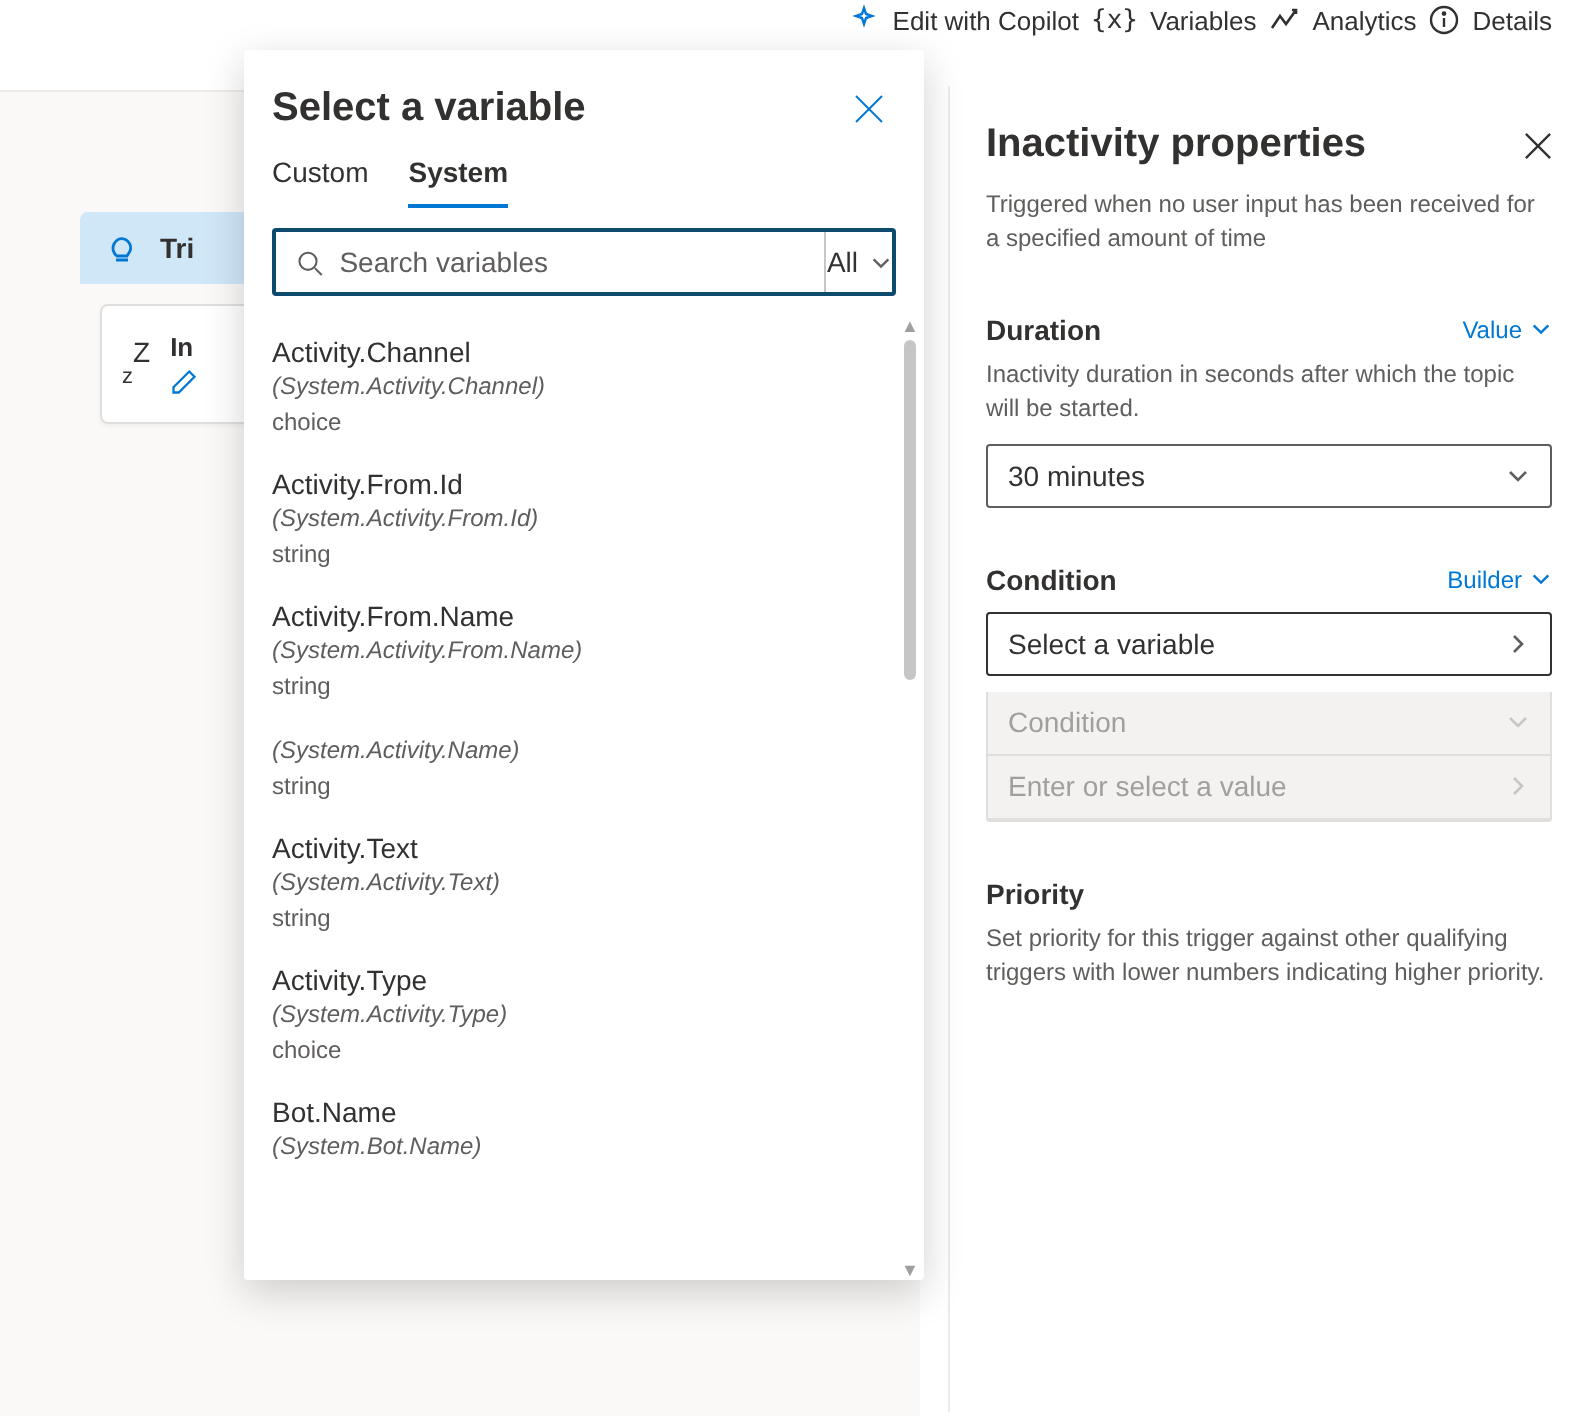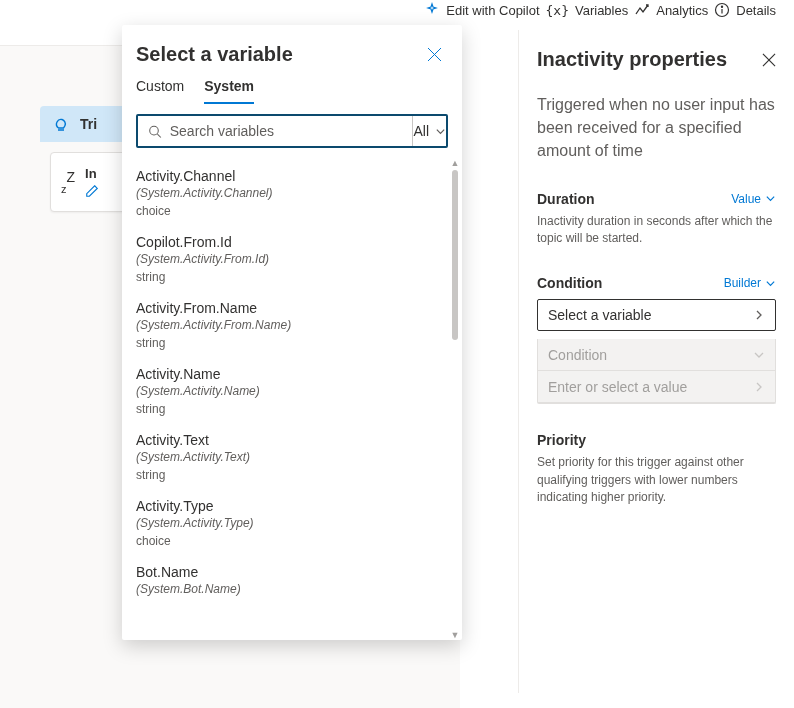--- a/index.html
+++ b/index.html
@@ -180,37 +180,37 @@
     .scroll-up { top: 0; }
     .scroll-down { bottom: 0; }
     .scroll-thumb {
       position: absolute; left: 2px; width: 6px; background: #c8c6c4; border-radius: 3px;
       top: 12px; height: 170px;
     }
     
     .right-pane {
       position: absolute;
       right: 0;
-      top: 30px;
-      width: 276px;
+      top: 43px;
+      width: 320px;
       height: 663px;
       border-left: 1px solid #edebe9;
       padding: 18px 18px;
       background: #fff;
     }
     .pane-head {
       display: flex;
       justify-content: space-between;
       align-items: center;
     }
     .pane-title { font-size: 20px; font-weight: 600; }
     .pane-sub {
-      font-size: 16px;
+      font-size: 12px;
       color: #605e5c;
-      margin-top: 22px;
+      margin-top: 10px;
       line-height: 1.45;
     }
     .section-head {
       display: flex;
       justify-content: space-between;
       align-items: center;
       margin-top: 28px;
     }
     .section-label {
       font-weight: 600;
@@ -341,31 +341,30 @@
     </div>
   </div>
   <div class="var-list-wrap">
     <div class="var-list">
       <div class="var-item">
         <div class="var-name">Activity.Channel</div>
         <div class="var-sys">(System.Activity.Channel)</div>
         <div class="var-type">choice</div>
       </div>
       <div class="var-item">
-        <div class="var-name">Copilot.From.Id</div>
+        <div class="var-name">Activity.From.Id</div>
         <div class="var-sys">(System.Activity.From.Id)</div>
         <div class="var-type">string</div>
       </div>
       <div class="var-item">
         <div class="var-name">Activity.From.Name</div>
         <div class="var-sys">(System.Activity.From.Name)</div>
         <div class="var-type">string</div>
       </div>
       <div class="var-item">
-        <div class="var-name">Activity.Name</div>
         <div class="var-sys">(System.Activity.Name)</div>
         <div class="var-type">string</div>
       </div>
       <div class="var-item">
         <div class="var-name">Activity.Text</div>
         <div class="var-sys">(System.Activity.Text)</div>
         <div class="var-type">string</div>
       </div>
       <div class="var-item">
         <div class="var-name">Activity.Type</div>
@@ -398,20 +397,26 @@
   <div class="section-head">
     <span class="section-label">Duration</span>
     <span class="section-link">
       <span>Value</span>
       <svg width="11" height="11" viewBox="0 0 12 12" fill="none" stroke="#0078d4" stroke-width="1.3">
           <path d="M2 4 L6 8 L10 4"></path>
         </svg>
     </span>
   </div>
   <div class="section-desc">Inactivity duration in seconds after which the topic will be started.</div>
+  <div class="field-box">
+    <span>30 minutes</span>
+    <svg width="12" height="12" viewBox="0 0 12 12" fill="none" stroke="#605e5c" stroke-width="1.3">
+        <path d="M2 4 L6 8 L10 4"></path>
+      </svg>
+  </div>
 
   <div class="section-head">
     <span class="section-label">Condition</span>
     <span class="section-link">
       <span>Builder</span>
       <svg width="11" height="11" viewBox="0 0 12 12" fill="none" stroke="#0078d4" stroke-width="1.3">
           <path d="M2 4 L6 8 L10 4"></path>
         </svg>
     </span>
   </div>

